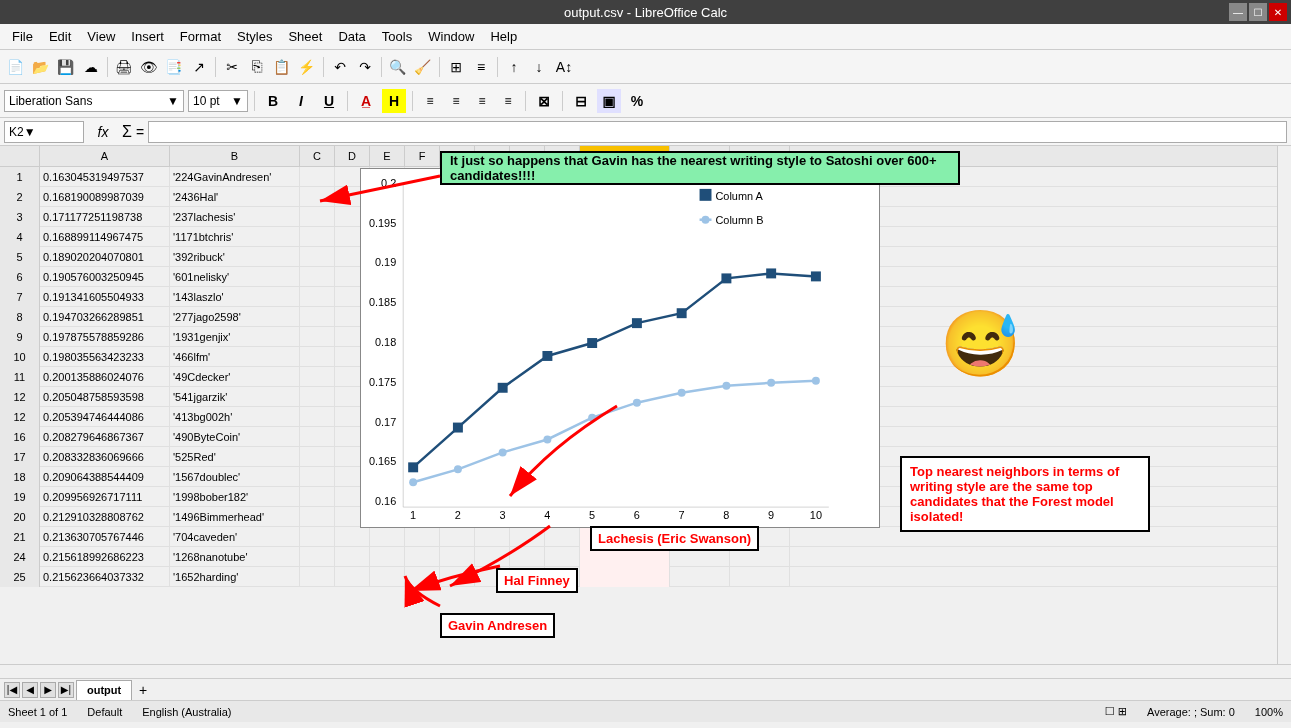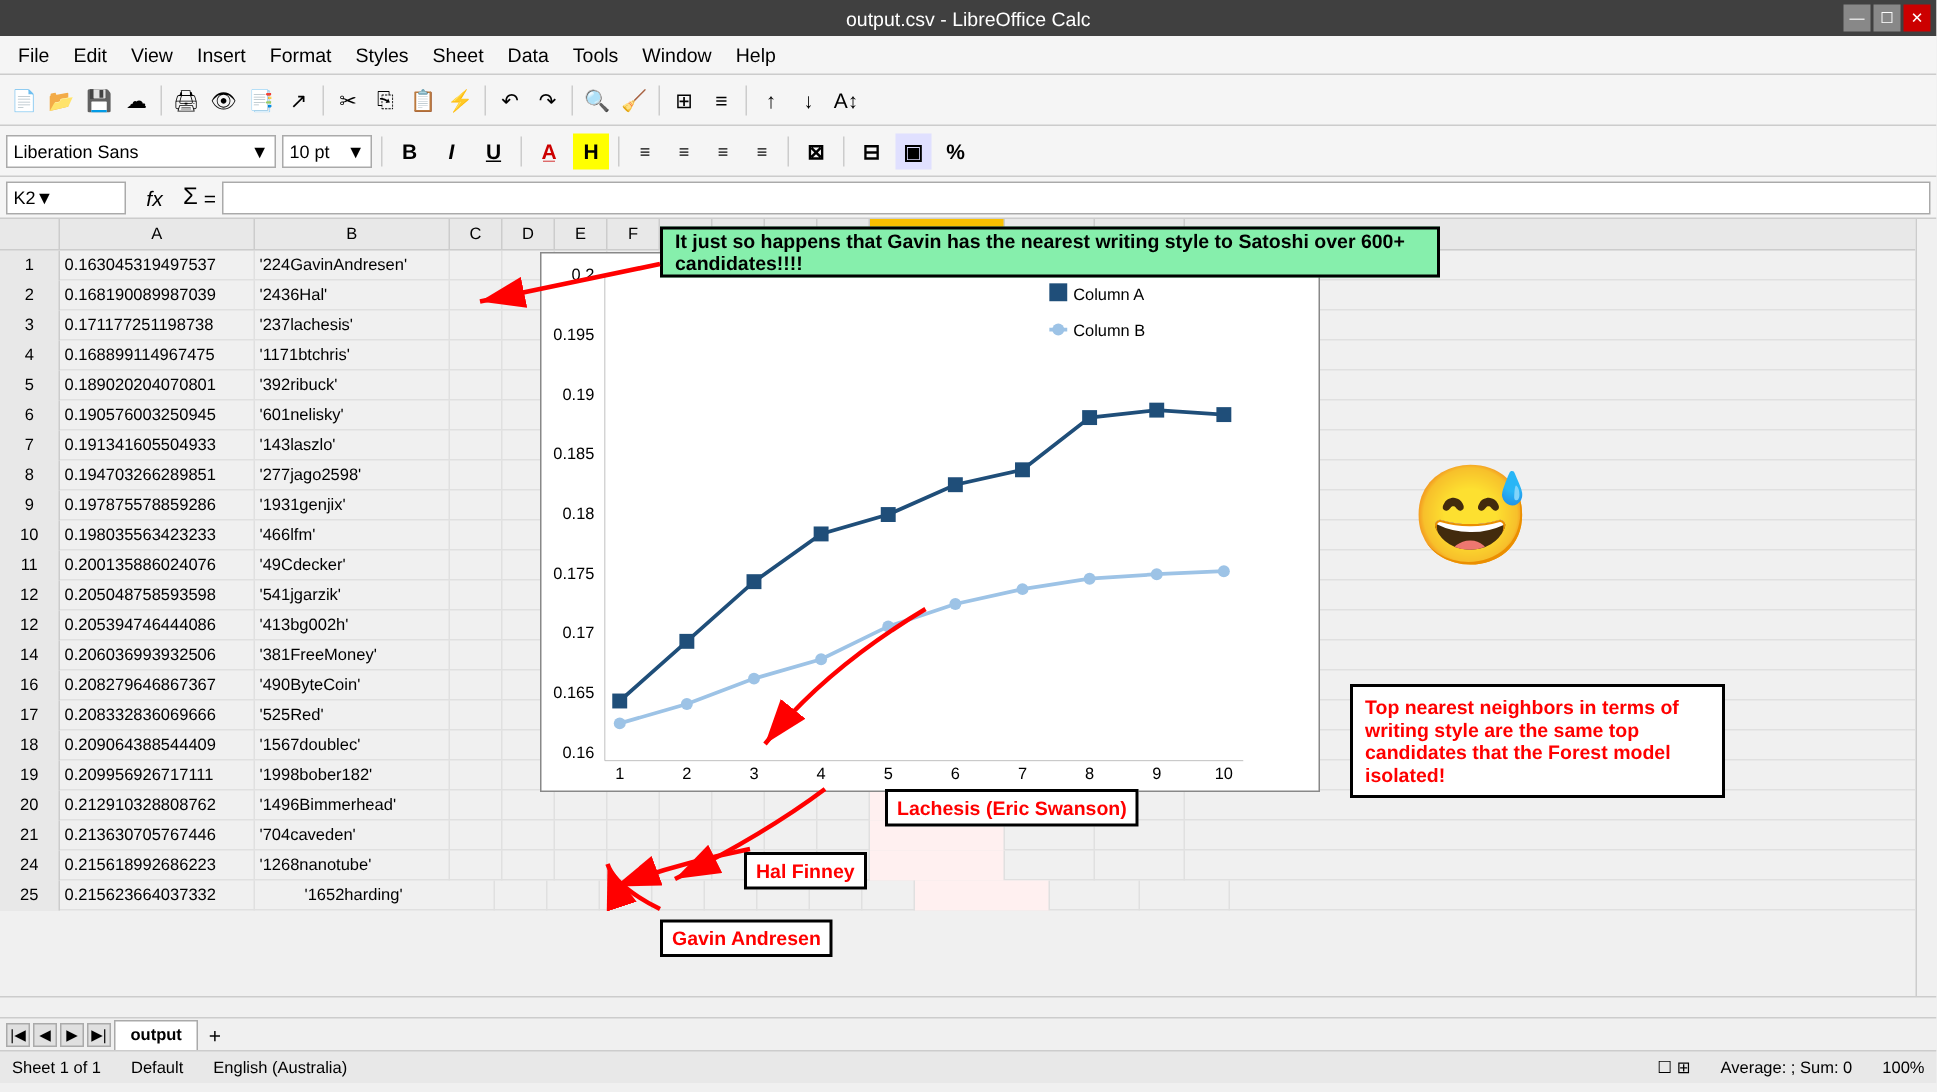--- a/index.html
+++ b/index.html
@@ -614,36 +614,20 @@
             <div class="cell" style="width: 35px; min-width: 35px;"></div>
             <div class="cell" style="width: 35px; min-width: 35px;"></div>
             <div class="cell" style="width: 35px; min-width: 35px;"></div>
             <div class="cell" style="width: 35px; min-width: 35px;"></div>
             <div class="cell" style="width: 35px; min-width: 35px;"></div>
             <div class="cell col-k" style="width: 90px; min-width: 90px;"></div>
             <div class="cell" style="width: 60px; min-width: 60px;"></div>
             <div class="cell" style="width: 60px; min-width: 60px;"></div>
           </div>
           <div class="grid-row">
-            <div class="row-num">14</div>
-            <div class="cell" style="width: 130px; min-width: 130px;">0.206036993932506</div>
-            <div class="cell" style="width: 130px; min-width: 130px;">'381FreeMoney'</div>
-            <div class="cell" style="width: 35px; min-width: 35px;"></div>
-            <div class="cell" style="width: 35px; min-width: 35px;"></div>
-            <div class="cell" style="width: 35px; min-width: 35px;"></div>
-            <div class="cell" style="width: 35px; min-width: 35px;"></div>
-            <div class="cell" style="width: 35px; min-width: 35px;"></div>
-            <div class="cell" style="width: 35px; min-width: 35px;"></div>
-            <div class="cell" style="width: 35px; min-width: 35px;"></div>
-            <div class="cell" style="width: 35px; min-width: 35px;"></div>
-            <div class="cell col-k" style="width: 90px; min-width: 90px;"></div>
-            <div class="cell" style="width: 60px; min-width: 60px;"></div>
-            <div class="cell" style="width: 60px; min-width: 60px;"></div>
-          </div>
-          <div class="grid-row">
             <div class="row-num">16</div>
             <div class="cell" style="width: 130px; min-width: 130px;">0.208279646867367</div>
             <div class="cell" style="width: 130px; min-width: 130px;">'490ByteCoin'</div>
             <div class="cell" style="width: 35px; min-width: 35px;"></div>
             <div class="cell" style="width: 35px; min-width: 35px;"></div>
             <div class="cell" style="width: 35px; min-width: 35px;"></div>
             <div class="cell" style="width: 35px; min-width: 35px;"></div>
             <div class="cell" style="width: 35px; min-width: 35px;"></div>
             <div class="cell" style="width: 35px; min-width: 35px;"></div>
             <div class="cell" style="width: 35px; min-width: 35px;"></div>
@@ -744,21 +728,21 @@
             <div class="cell" style="width: 35px; min-width: 35px;"></div>
             <div class="cell" style="width: 35px; min-width: 35px;"></div>
             <div class="cell" style="width: 35px; min-width: 35px;"></div>
             <div class="cell col-k" style="width: 90px; min-width: 90px;"></div>
             <div class="cell" style="width: 60px; min-width: 60px;"></div>
             <div class="cell" style="width: 60px; min-width: 60px;"></div>
           </div>
           <div class="grid-row">
             <div class="row-num">25</div>
             <div class="cell" style="width: 130px; min-width: 130px;">0.215623664037332</div>
-            <div class="cell" style="width: 130px; min-width: 130px; margin-left: 30px;">'1652harding'</div>
+            <div class="cell" style="width: 130px; min-width: 130px;">'1652harding'</div>
             <div class="cell" style="width: 35px; min-width: 35px;"></div>
             <div class="cell" style="width: 35px; min-width: 35px;"></div>
             <div class="cell" style="width: 35px; min-width: 35px;"></div>
             <div class="cell" style="width: 35px; min-width: 35px;"></div>
             <div class="cell" style="width: 35px; min-width: 35px;"></div>
             <div class="cell" style="width: 35px; min-width: 35px;"></div>
             <div class="cell" style="width: 35px; min-width: 35px;"></div>
             <div class="cell" style="width: 35px; min-width: 35px;"></div>
             <div class="cell col-k" style="width: 90px; min-width: 90px;"></div>
             <div class="cell" style="width: 60px; min-width: 60px;"></div>

